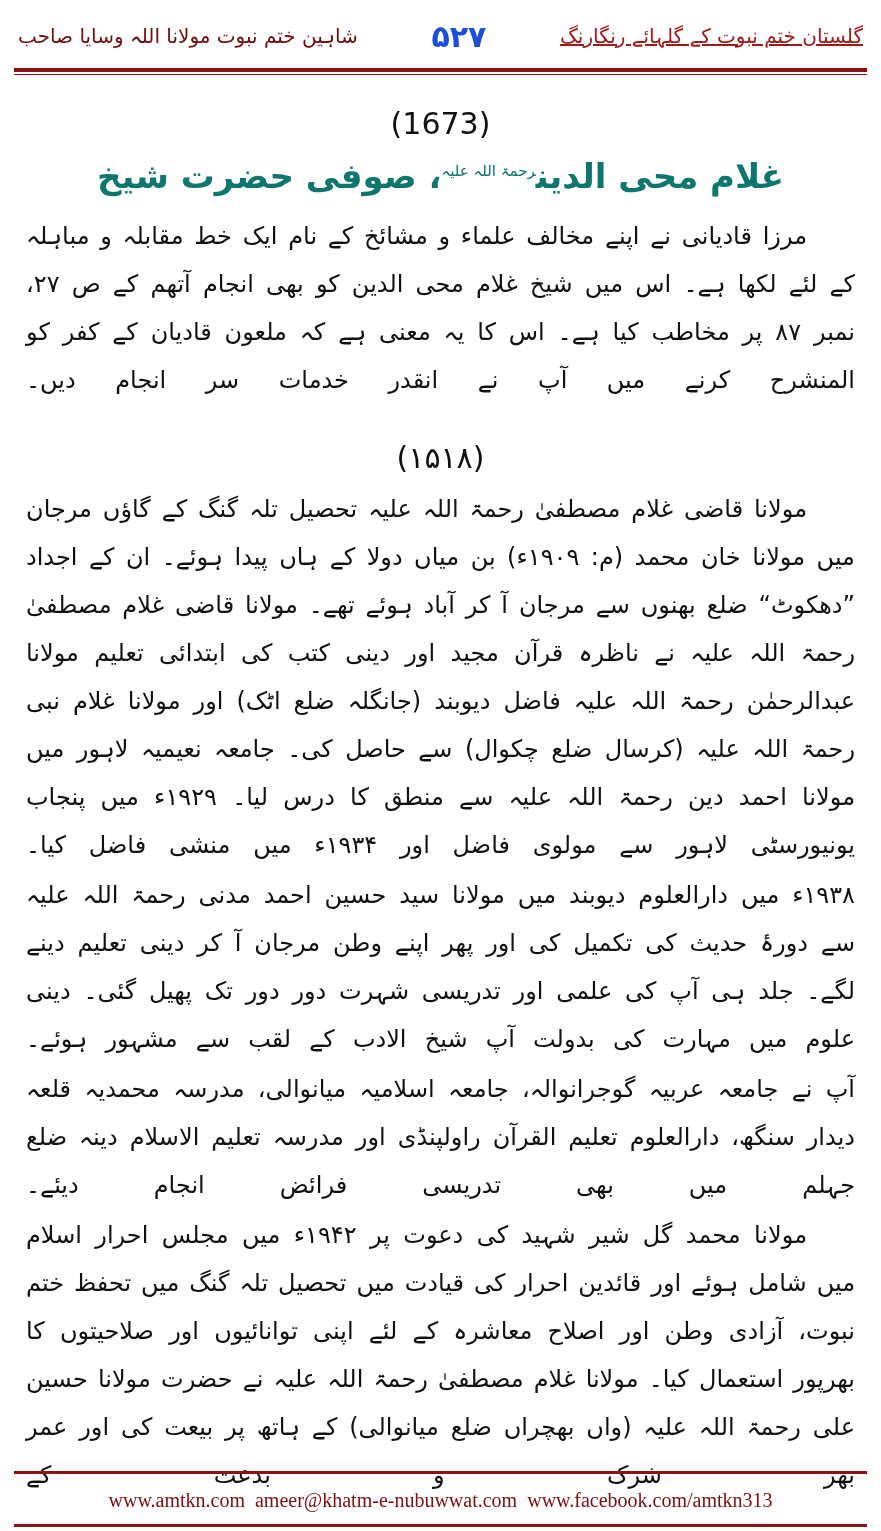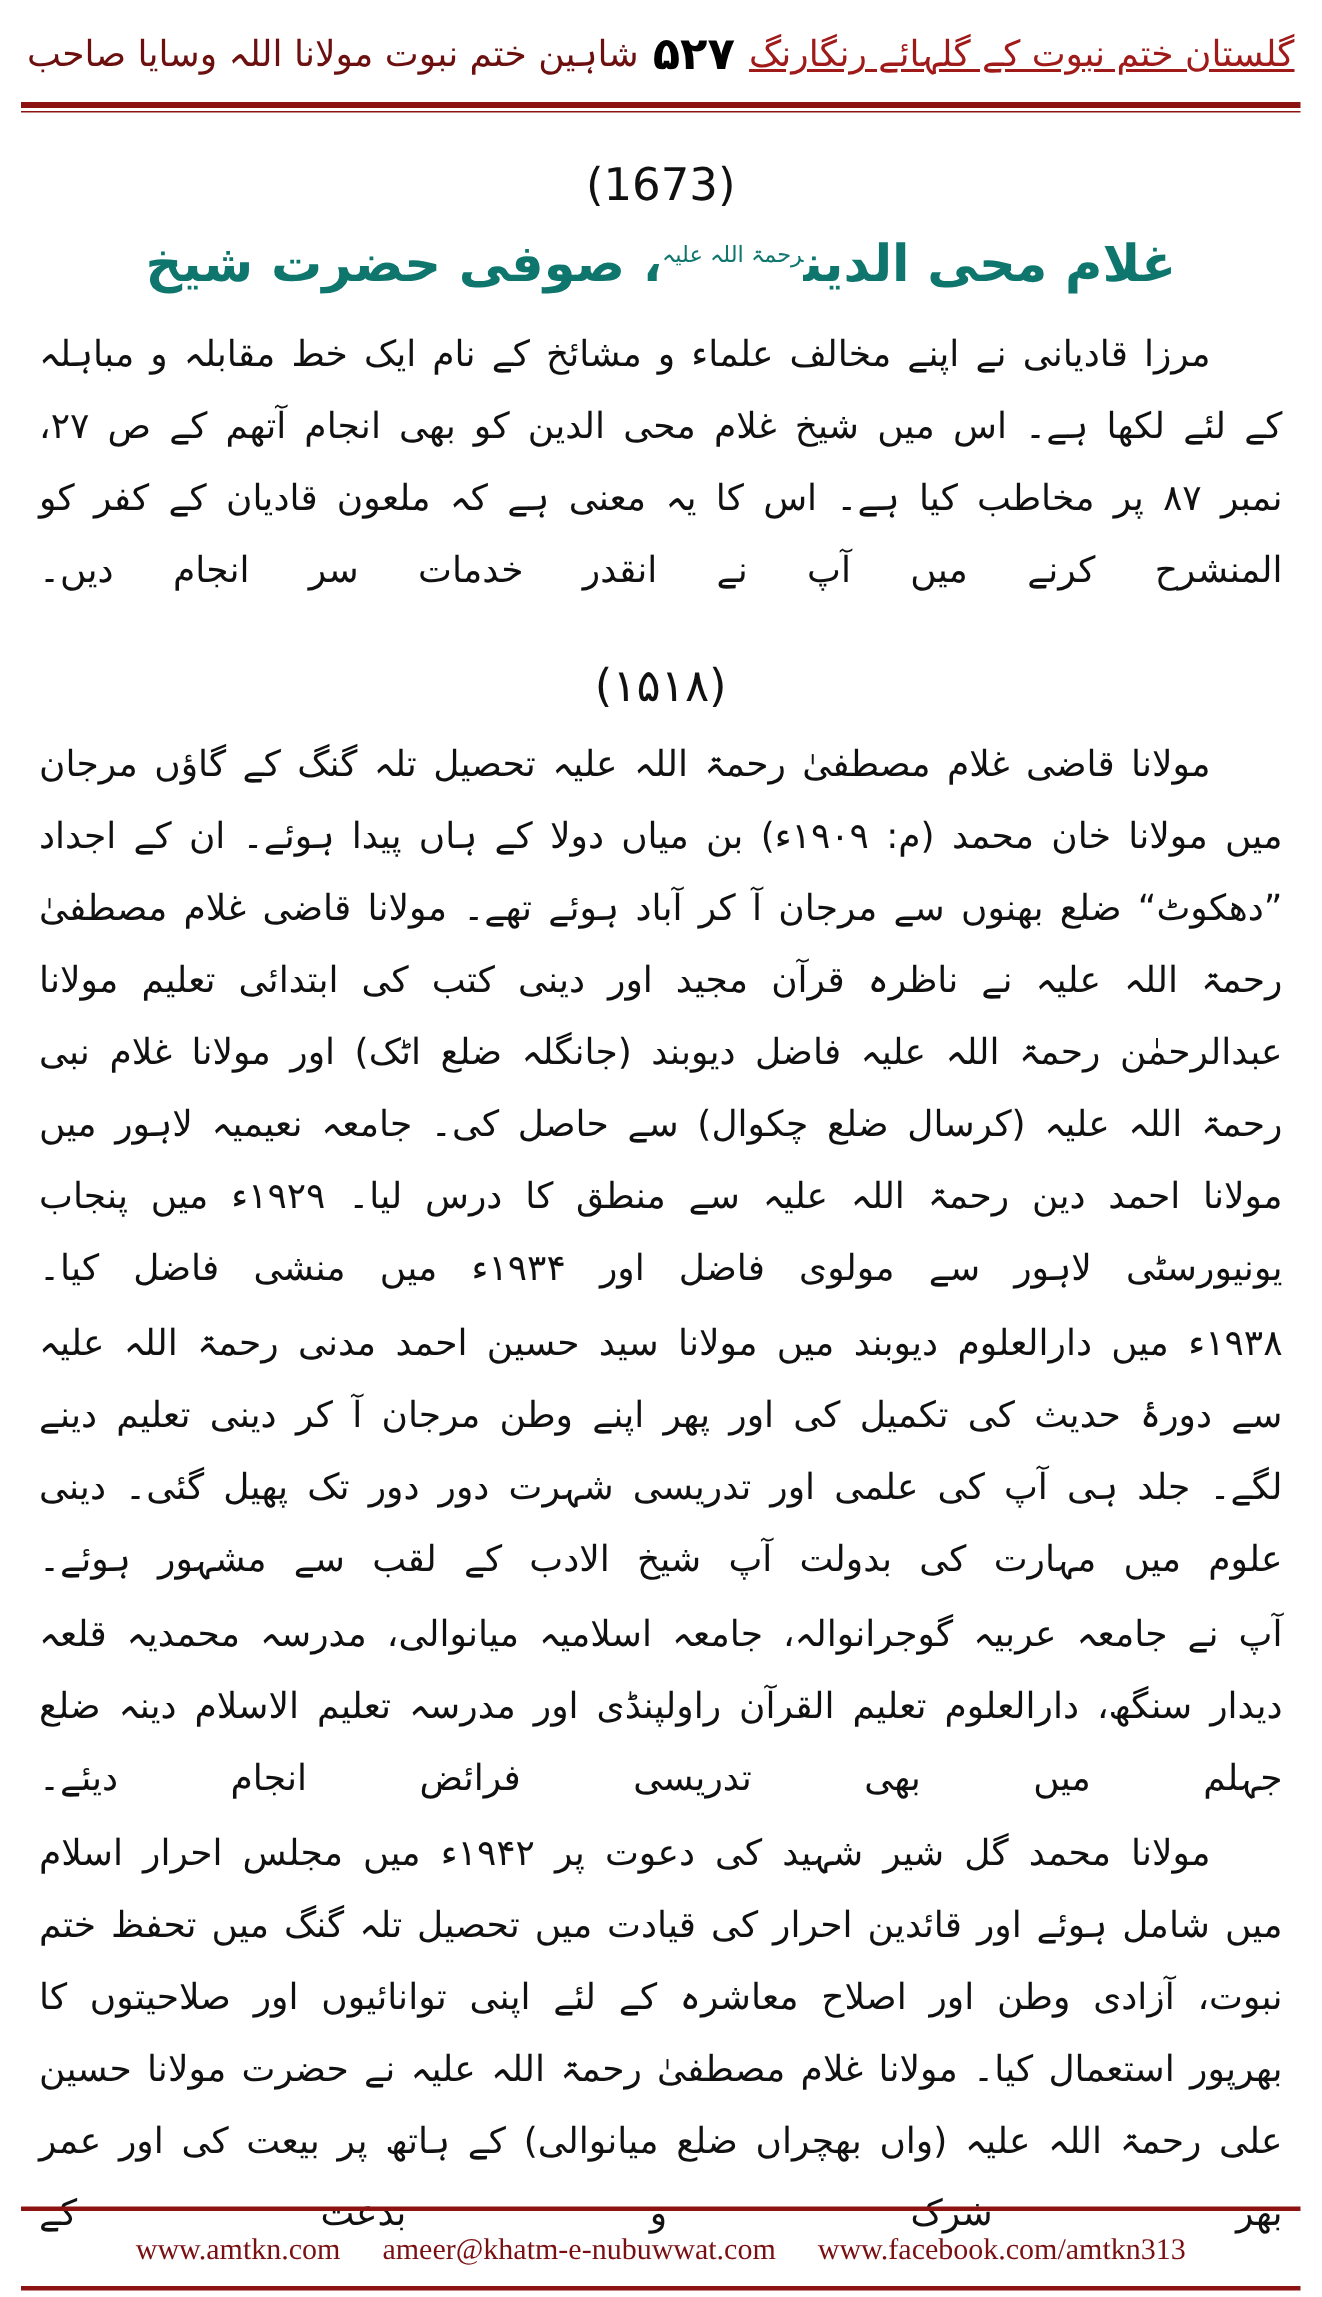--- a/index.html
+++ b/index.html
@@ -21,29 +21,29 @@
     height: 72px;
     box-sizing: border-box;
     padding: 0 18px;
     display: flex;
     align-items: center;
     justify-content: space-between;
     direction: rtl;
   }
   .header-right, .header-left {
     color: #9b1c1c;
-    font-size: 24px;
+    font-size: 20px;
     line-height: 1.5;
     white-space: nowrap;
     font-family: "DejaVu Sans", sans-serif;
   }
   .header-right { color: #a01a1a; text-decoration: underline; }
   .header-left { color: #6b0f0f; }
   .header-center {
-    color: #000000;
+    color: #1d4ed8;
     font-size: 30px;
     font-weight: bold;
     letter-spacing: 1px;
   }
   .header-rule {
     position: absolute;
     left: 14px;
     right: 14px;
     bottom: 0;
     height: 4px;
@@ -127,21 +127,21 @@
     position: absolute;
     left: 14px;
     right: 14px;
     height: 3px;
     background: #8d1212;
   }
   .footer-rule-top { top: 2px; }
   .footer-rule-bottom { bottom: 4px; }
   .footer-links {
     display: flex;
-    gap: 28px;
+    gap: 10px;
     align-items: center;
     font-family: "Liberation Serif", serif;
     font-size: 20px;
     color: #7a0f12;
   }
   .footer-links a, .footer-links span.link {
     color: #7a0f12;
     text-decoration: none;
     white-space: nowrap;
   }

